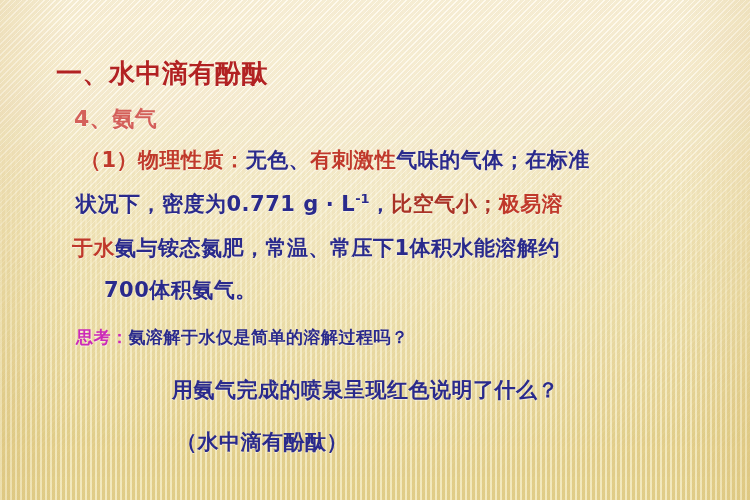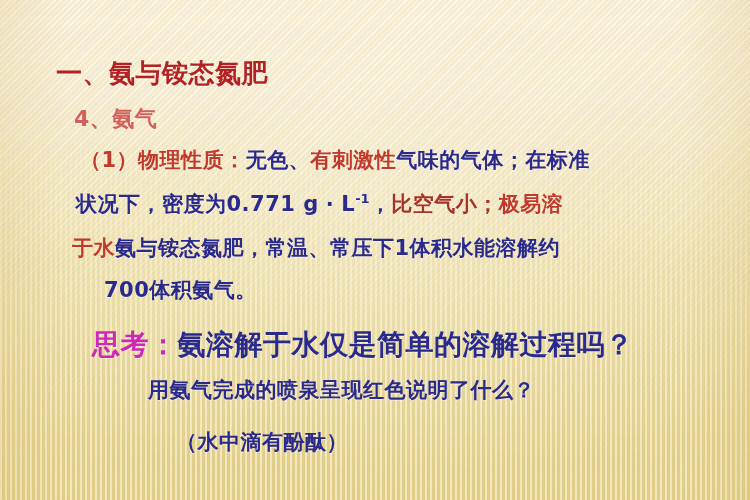--- a/index.html
+++ b/index.html
@@ -104,22 +104,22 @@
 
   .body-line {
     font-size: 21px;
     text-shadow: 0 1px 0 rgba(255,255,255,0.42);
   }
   .b1 { left: 80px; top: 146px; }
   .b2 { left: 76px; top: 190px; text-align: right; }
   .b3 { left: 72px; top: 234px; }
   .b4 { left: 76px; top: 276px; margin-left: 28px; }
 
-  .q1 { left: 92px;  top: 326px; font-size: 28px; text-shadow: 0 1px 0 rgba(255,255,255,0.42); }
-  .q2 { left: 148px; top: 376px; font-size: 21px; text-shadow: 0 1px 0 rgba(255,255,255,0.42); }
+  .q1 { left: 76px;  top: 326px; font-size: 17px; text-shadow: 0 1px 0 rgba(255,255,255,0.42); }
+  .q2 { left: 148px; top: 376px; font-size: 21px; text-shadow: 0 1px 0 rgba(255,255,255,0.42); padding-left: 24px; }
   .q3 { left: 176px; top: 428px; font-size: 21px; text-shadow: 0 1px 0 rgba(255,255,255,0.42); }
 
   .c-blue   { color: #2a2a8c; }
   .c-red    { color: #c0392b; }
   .c-darkred{ color: #a93226; }
   .c-magenta{ color: #cc29b8; }
 
   .sup { font-size: 0.62em; vertical-align: super; letter-spacing: 0; }
   .sp  { display: inline-block; width: 7px; }
 </style>
@@ -127,21 +127,21 @@
 <body>
 
 <div id="slide">
 
   <div id="tex-diag"></div>
   <div id="tex-vert"></div>
   <div id="tex-vignette"></div>
 
   <div id="content">
 
-    <div class="line t-title">一、氨与铵态氮肥</div>
+    <div class="line t-title">一、水中滴有酚酞</div>
 
     <div class="line t-sub">4、氨气</div>
 
     <div class="line body-line b1">
       <span class="c-red">（1）物理性质：</span><span class="c-blue">无色、</span><span class="c-red">有刺激性</span><span class="c-blue">气味的气体；在标准</span>
     </div>
 
     <div class="line body-line b2">
       <span class="c-blue">状况下，密度为0.771 g</span><span class="sp"></span><span class="c-blue">·</span><span class="sp"></span><span class="c-blue">L</span><span class="c-blue sup">-1</span><span class="c-blue">，</span><span class="c-darkred">比空气小；</span><span class="c-red">极易溶</span>
     </div>

